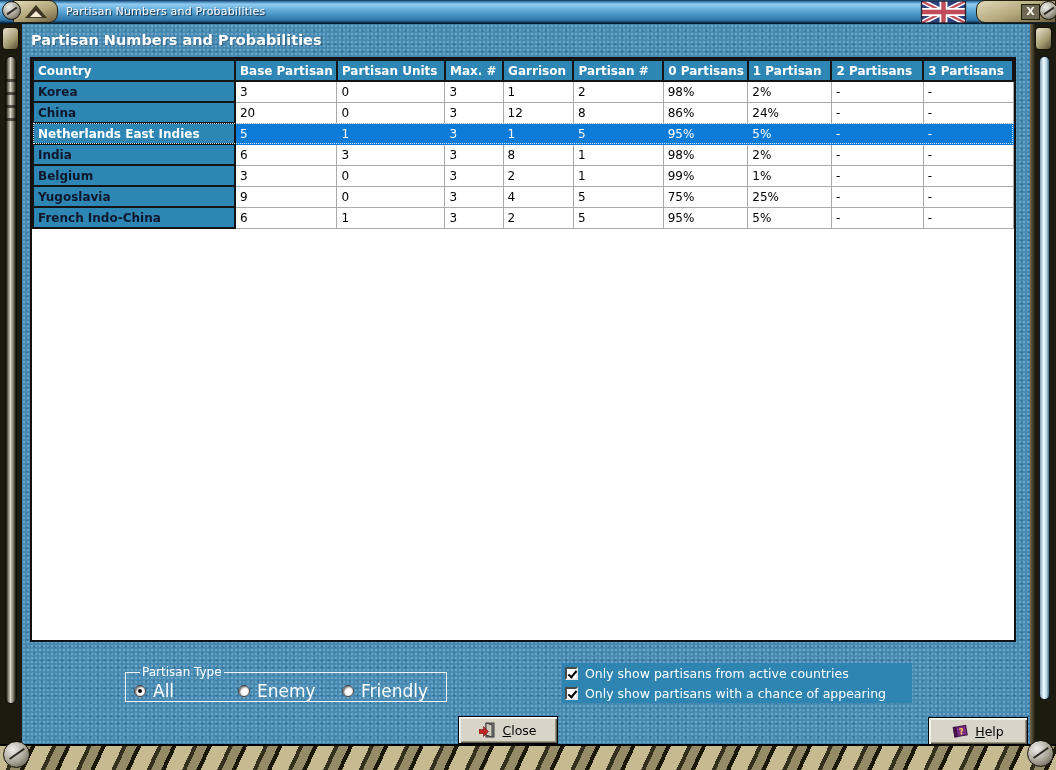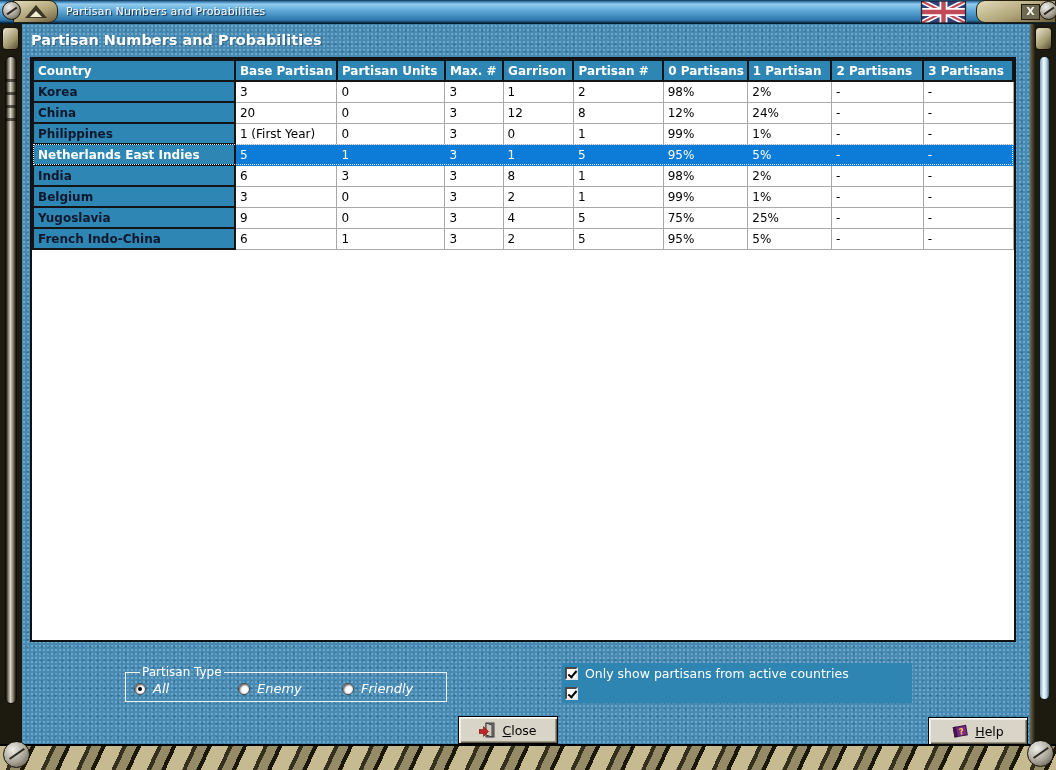--- a/index.html
+++ b/index.html
@@ -87,21 +87,21 @@
   
   .ptype { position:absolute; left:103px; top:641px; width:320px; height:37px;
     border:1px solid #f2f2f2; color:#fff; }
   .ptype legend { font-size:12px; margin-left:14px; padding:0 2px; }
   .radio-row { display:flex; padding:2px 0 0 8px; }
   .radio-item { display:inline-flex; align-items:center; gap:7px; width:104px; cursor:pointer; }
   .radio { width:12px; height:12px; border-radius:50%; background:#fff; border:1px solid #444;
     box-shadow:inset 1px 1px 2px rgba(0,0,0,.65); position:relative; flex:0 0 auto; }
   .radio.checked::after { content:""; position:absolute; left:3px; top:3px; width:4px; height:4px;
     border-radius:50%; background:#000; }
-  .radio-label { font-size:13px; color:#fff;font-style:italic; }
+  .radio-label { font-size:17px; color:#fff; }
 
   
   .filters { position:absolute; left:540px; top:639px; display:flex; flex-direction:column; }
   .filter-row { display:flex; align-items:center; height:20px; width:350px; background:#2f85b2;
     padding:0 4px 0 3px; cursor:pointer; }
   .checkbox { width:13px; height:13px; background:#fff; position:relative; margin-right:7px; flex:0 0 auto;
     border-top:2px solid #4a4a4a; border-left:2px solid #4a4a4a; border-right:2px solid #e8e8e8; border-bottom:2px solid #e8e8e8; }
   .checkbox.checked::after { content:""; position:absolute; left:1px; top:2px; width:7px; height:3px;
     border-left:2px solid #000; border-bottom:2px solid #000; transform:rotate(-50deg); }
   .filter-label { font-size:12.5px; color:#fff; white-space:nowrap; }
@@ -152,34 +152,22 @@
               <td>-</td>
               <td>-</td>
             </tr>
             <tr>
               <td class="country-cell">China</td>
               <td>20</td>
               <td>0</td>
               <td>3</td>
               <td>12</td>
               <td>8</td>
-              <td>12%</td>
+              <td>86%</td>
               <td>24%</td>
-              <td>-</td>
-              <td>-</td>
-            </tr>
-            <tr>
-              <td class="country-cell">Philippines</td>
-              <td>1 (First Year)</td>
-              <td>0</td>
-              <td>3</td>
-              <td>0</td>
-              <td>1</td>
-              <td>99%</td>
-              <td>1%</td>
               <td>-</td>
               <td>-</td>
             </tr>
             <tr class="selected">
               <td class="country-cell">Netherlands East Indies</td>
               <td>5</td>
               <td>1</td>
               <td>3</td>
               <td>1</td>
               <td>5</td>
@@ -258,20 +246,21 @@
         </div>
     </fieldset>
 
     <div class="filters" id="filters">
         <div class="filter-row">
           <span class="checkbox checked"></span>
           <span class="filter-label">Only show partisans from active countries</span>
         </div>
         <div class="filter-row">
           <span class="checkbox checked"></span>
+          <span class="filter-label">Only show partisans with a chance of appearing</span>
         </div>
       </div>
 
     <button class="btn close-btn">
       <svg width="17" height="16" viewBox="0 0 17 16">
         <rect x="7" y="1" width="8" height="14" fill="#7e7e7e" stroke="#3c3c3c"></rect>
         <path d="M7 1 L13 3 L13 15 L7 13 Z" fill="#cfcabc" stroke="#3c3c3c"></path>
         <path d="M0 7.5 h4.5 v-3 l5 5 -5 5 v-3 H0 Z" fill="#c22525" stroke="#6e0f0f" stroke-width="0.6"></path>
       </svg>
       <span id="close-label"><u>C</u>lose</span>

